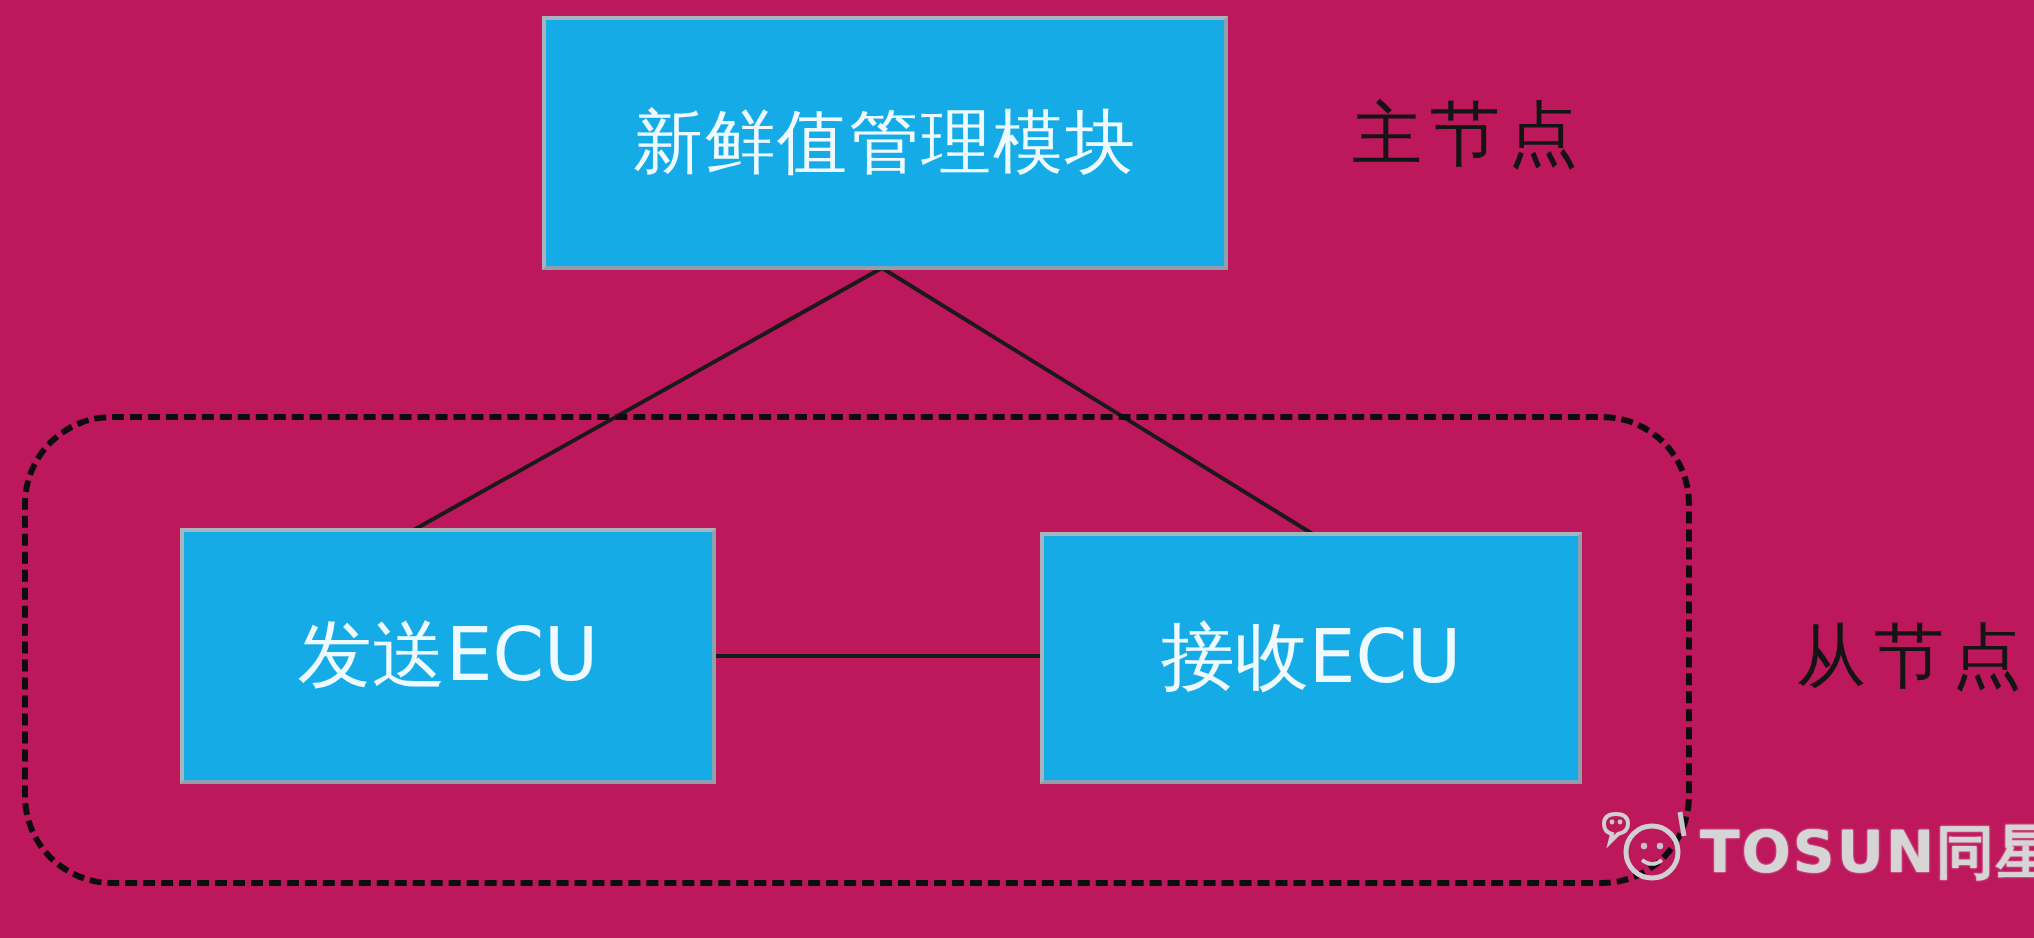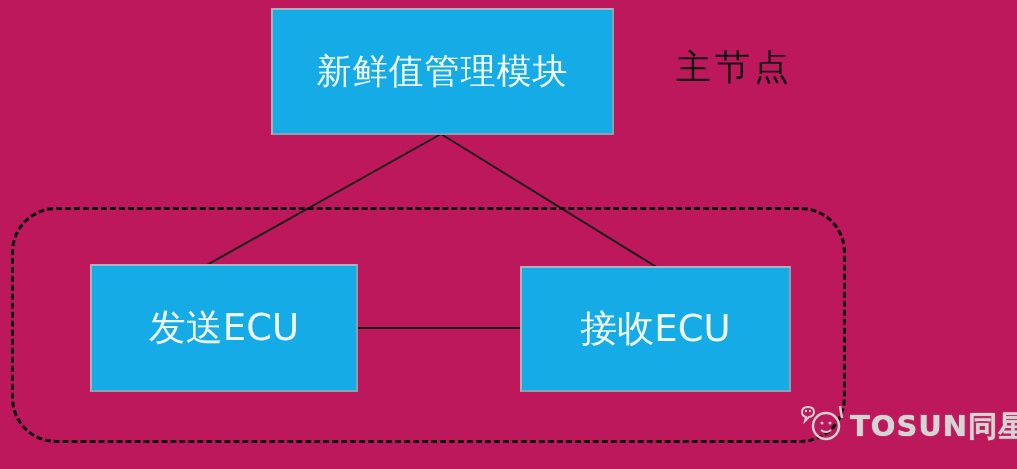--- a/index.html
+++ b/index.html
@@ -137,20 +137,21 @@
   <div class="side-label label-master">主节点</div>
 
   <div class="node node-left">
     <span>发送ECU</span>
   </div>
 
   <div class="node node-right">
     <span>接收ECU</span>
   </div>
 
+  <div class="side-label label-slave">从节点</div>
 
   <div class="watermark">
     <svg class="watermark-logo" viewBox="0 0 52 46" xmlns="http://www.w3.org/2000/svg">
 
       <path d="M6 8 Q6 3 12 3 Q18 3 18 8 Q18 12 13 13 L9 17 L10 13 Q6 12 6 8 Z" fill="none" stroke="#d0d0d0" stroke-width="2"></path>
       <circle cx="10" cy="7" r="1.2" fill="#c8c8c8"></circle>
       <circle cx="14" cy="7" r="1.2" fill="#c8c8c8"></circle>
 
       <circle cx="30" cy="22" r="13" fill="none" stroke="#d0d0d0" stroke-width="2.5"></circle>
       <circle cx="26" cy="19" r="1.6" fill="#c4c4c4"></circle>

